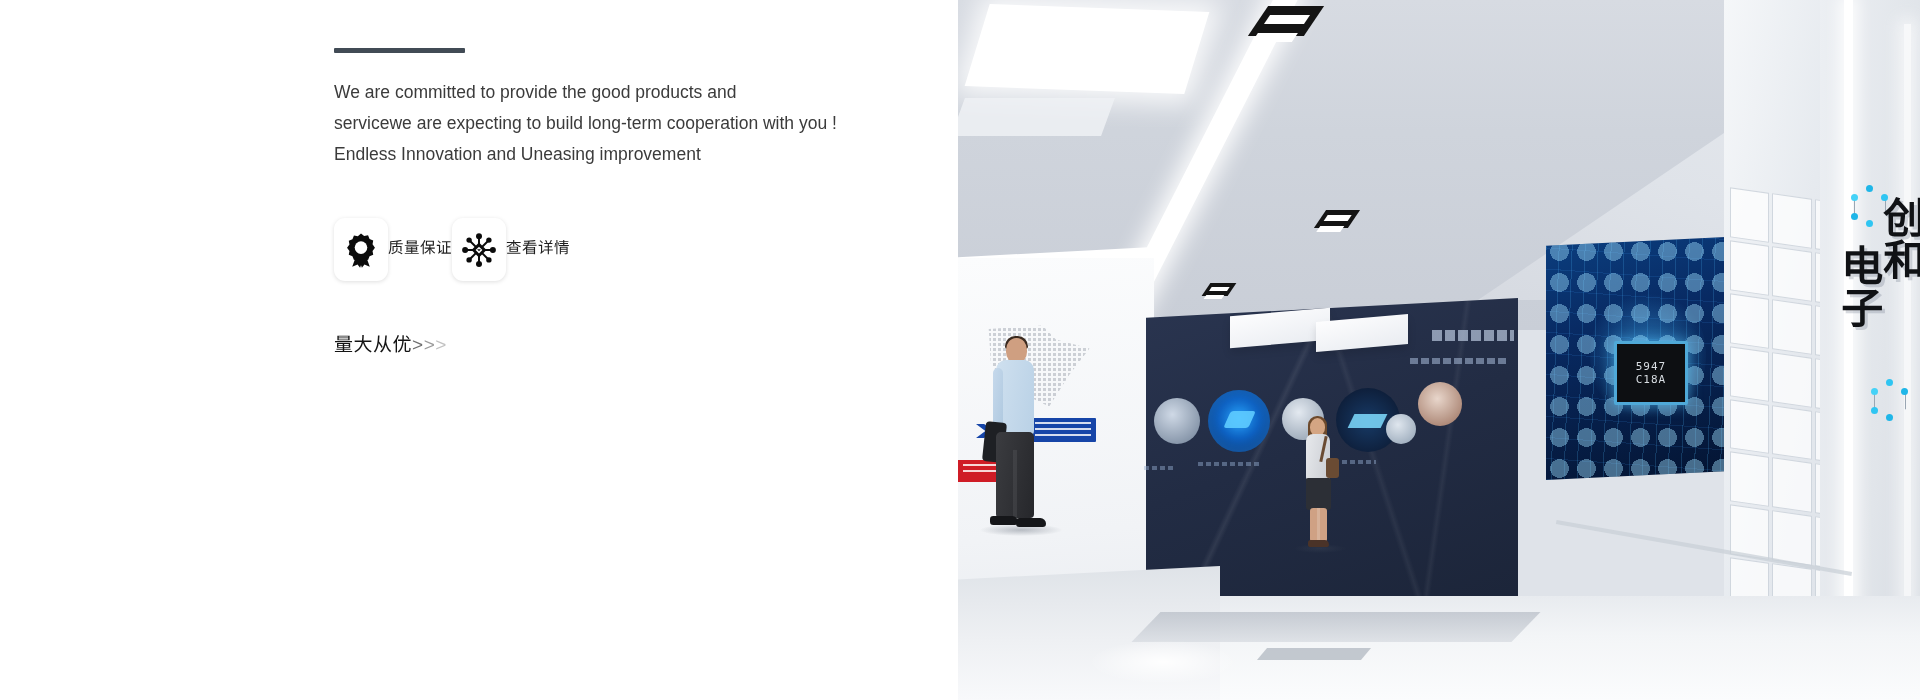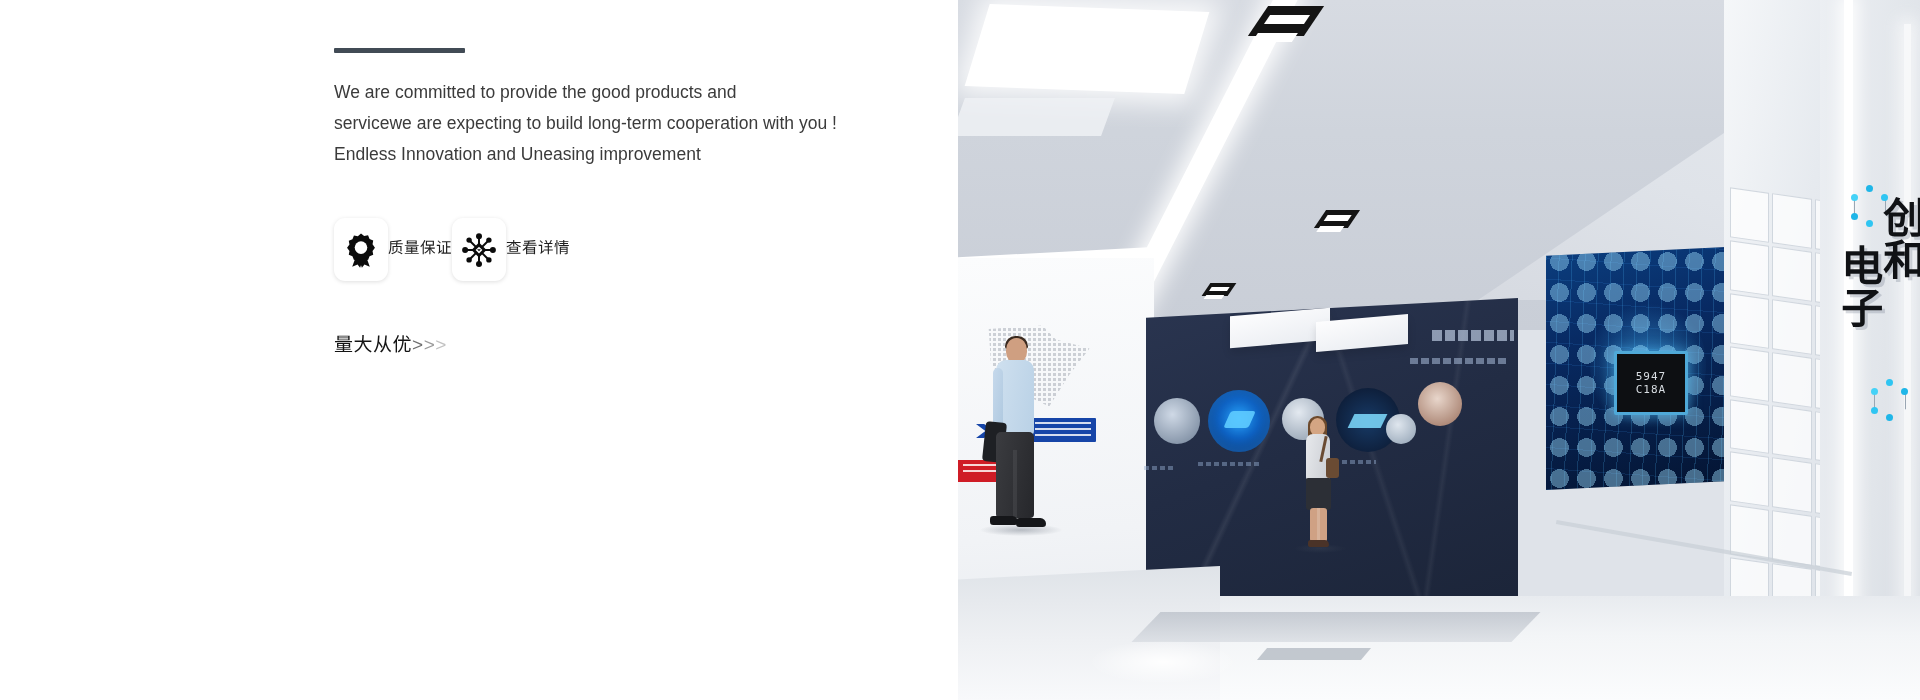--- a/index.html
+++ b/index.html
@@ -135,21 +135,21 @@
   .nc1{left:240px;top:462px;width:62px;}
   .nc2{left:368px;top:460px;width:50px;}
   .nc3{left:186px;top:466px;width:32px;}
 
   
   .soffit{background:linear-gradient(170deg,#fdfdfe,#e9ecf1);box-shadow:0 5px 9px rgba(0,0,0,.12);}
   .sf1{left:272px;top:312px;width:100px;height:32px;transform:skewY(-5deg);}
   .sf2{left:358px;top:318px;width:92px;height:30px;transform:skewY(-5deg);}
 
   
-  .bluescreen{left:588px;top:246px;width:200px;height:244px;
+  .bluescreen{left:588px;top:236px;width:200px;height:244px;
     background:linear-gradient(165deg,#0b3f80 0%,#082a63 35%,#04132f 100%);
     clip-path:polygon(0 4%,100% 0,100% 96%,0 100%);overflow:hidden;
     box-shadow:0 0 30px rgba(25,110,220,.42);}
   .bs-lines{position:absolute;inset:0;
     background:
       repeating-linear-gradient(92deg,rgba(80,190,255,.20) 0 1px,transparent 1px 13px),
       repeating-linear-gradient(4deg,rgba(60,160,255,.13) 0 1px,transparent 1px 21px);}
   .bs-glow{position:absolute;left:22%;top:20%;width:58%;height:58%;border-radius:50%;
     background:radial-gradient(circle,rgba(70,185,255,.55),rgba(10,40,90,0) 68%);}
   .bs-chip{position:absolute;left:34%;top:43%;width:34%;height:24%;

